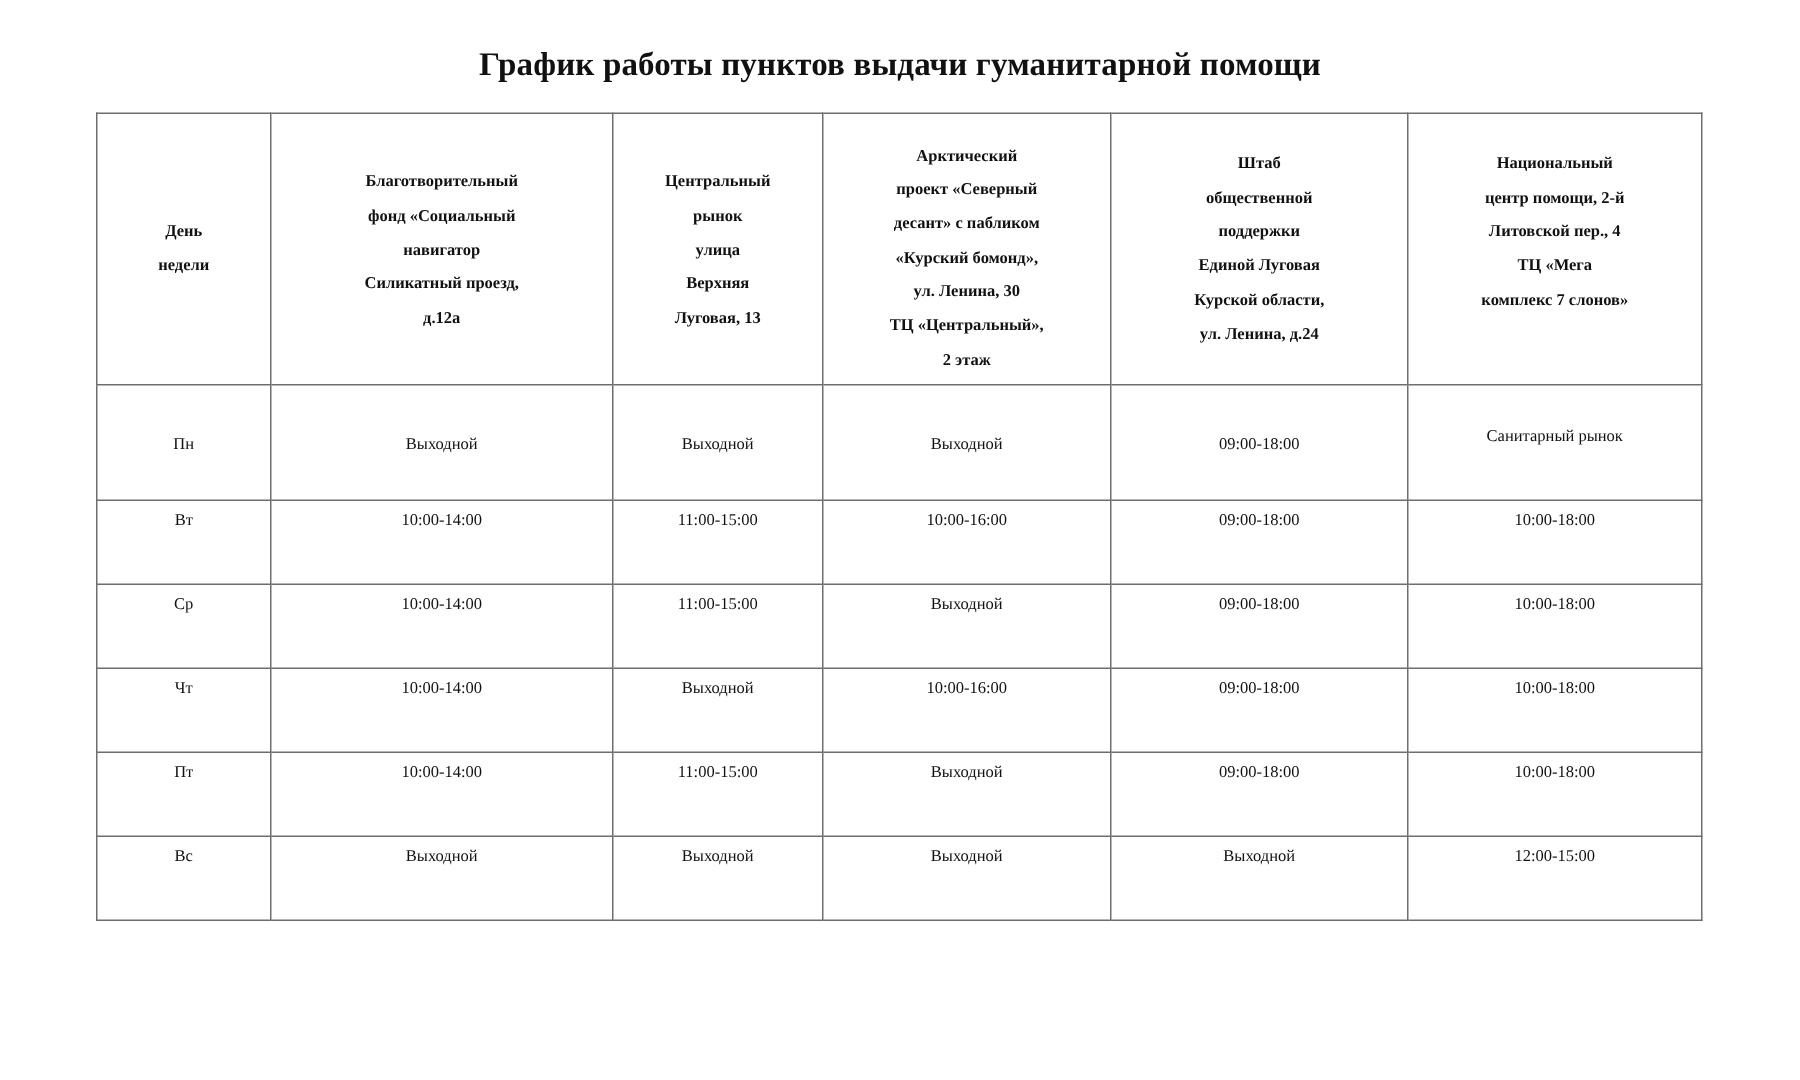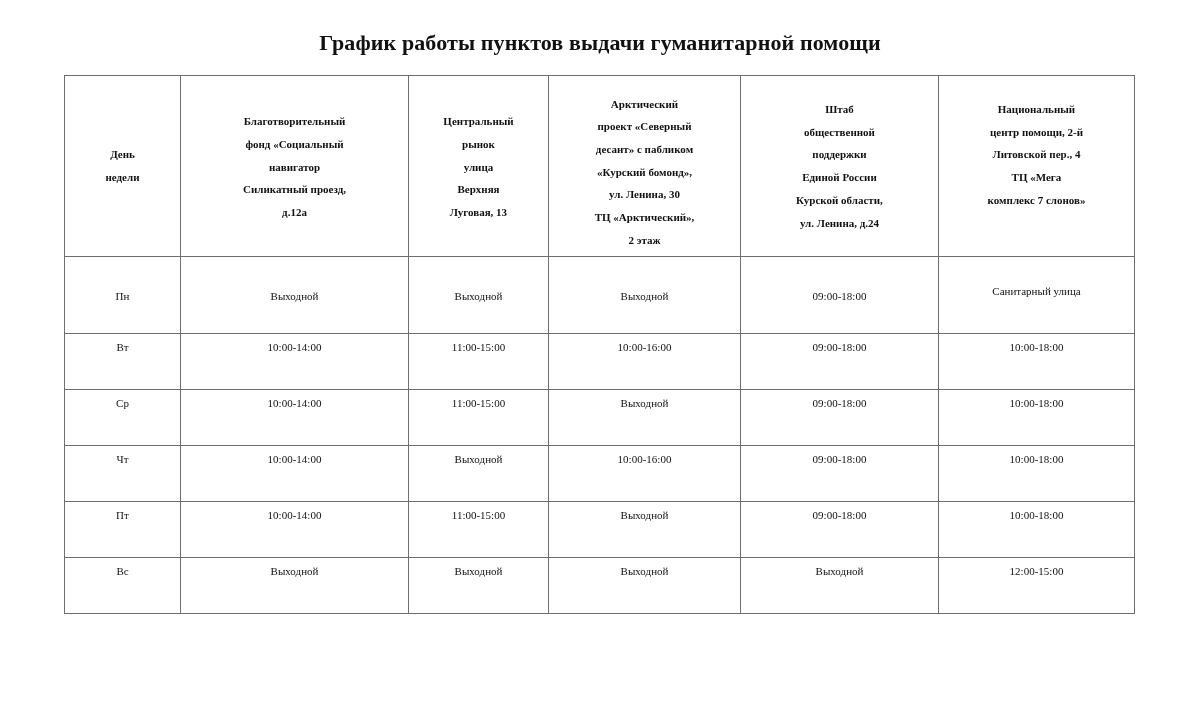--- a/index.html
+++ b/index.html
@@ -64,30 +64,30 @@
           <span style="display:block">Луговая, 13</span>
         </span>
       </th>
       <th>
         <span class="hdr" style="padding-top:12px">
           <span style="display:block">Арктический</span>
           <span style="display:block">проект «Северный</span>
           <span style="display:block">десант» с пабликом</span>
           <span style="display:block">«Курский бомонд»,</span>
           <span style="display:block">ул. Ленина, 30</span>
-          <span style="display:block">ТЦ «Арктический»,</span>
+          <span style="display:block">ТЦ «Центральный»,</span>
           <span style="display:block">2 этаж</span>
         </span>
       </th>
       <th style="vertical-align:top">
         <span class="hdr" style="padding-top:22px">
           <span style="display:block">Штаб</span>
           <span style="display:block">общественной</span>
           <span style="display:block">поддержки</span>
-          <span style="display:block">Единой России</span>
+          <span style="display:block">Единой Луговая</span>
           <span style="display:block">Курской области,</span>
           <span style="display:block">ул. Ленина, д.24</span>
         </span>
       </th>
       <th style="vertical-align:top">
         <span class="hdr" style="padding-top:22px">
           <span style="display:block">Национальный</span>
           <span style="display:block">центр помощи, 2-й</span>
           <span style="display:block">Литовской пер., 4</span>
           <span style="display:block">ТЦ «Мега</span>
@@ -107,21 +107,21 @@
       <td>
           <span class="cell">Выходной</span>
         </td>
       <td>
           <span class="cell">Выходной</span>
         </td>
       <td>
           <span class="cell">09:00-18:00</span>
         </td>
       <td class="special">
-          <span class="cell">Санитарный улица</span>
+          <span class="cell">Санитарный рынок</span>
         </td>
     </tr>
     <tr class="body-row">
       <td>
           <span class="cell">Вт</span>
         </td>
       <td>
           <span class="cell">10:00-14:00</span>
         </td>
       <td>

